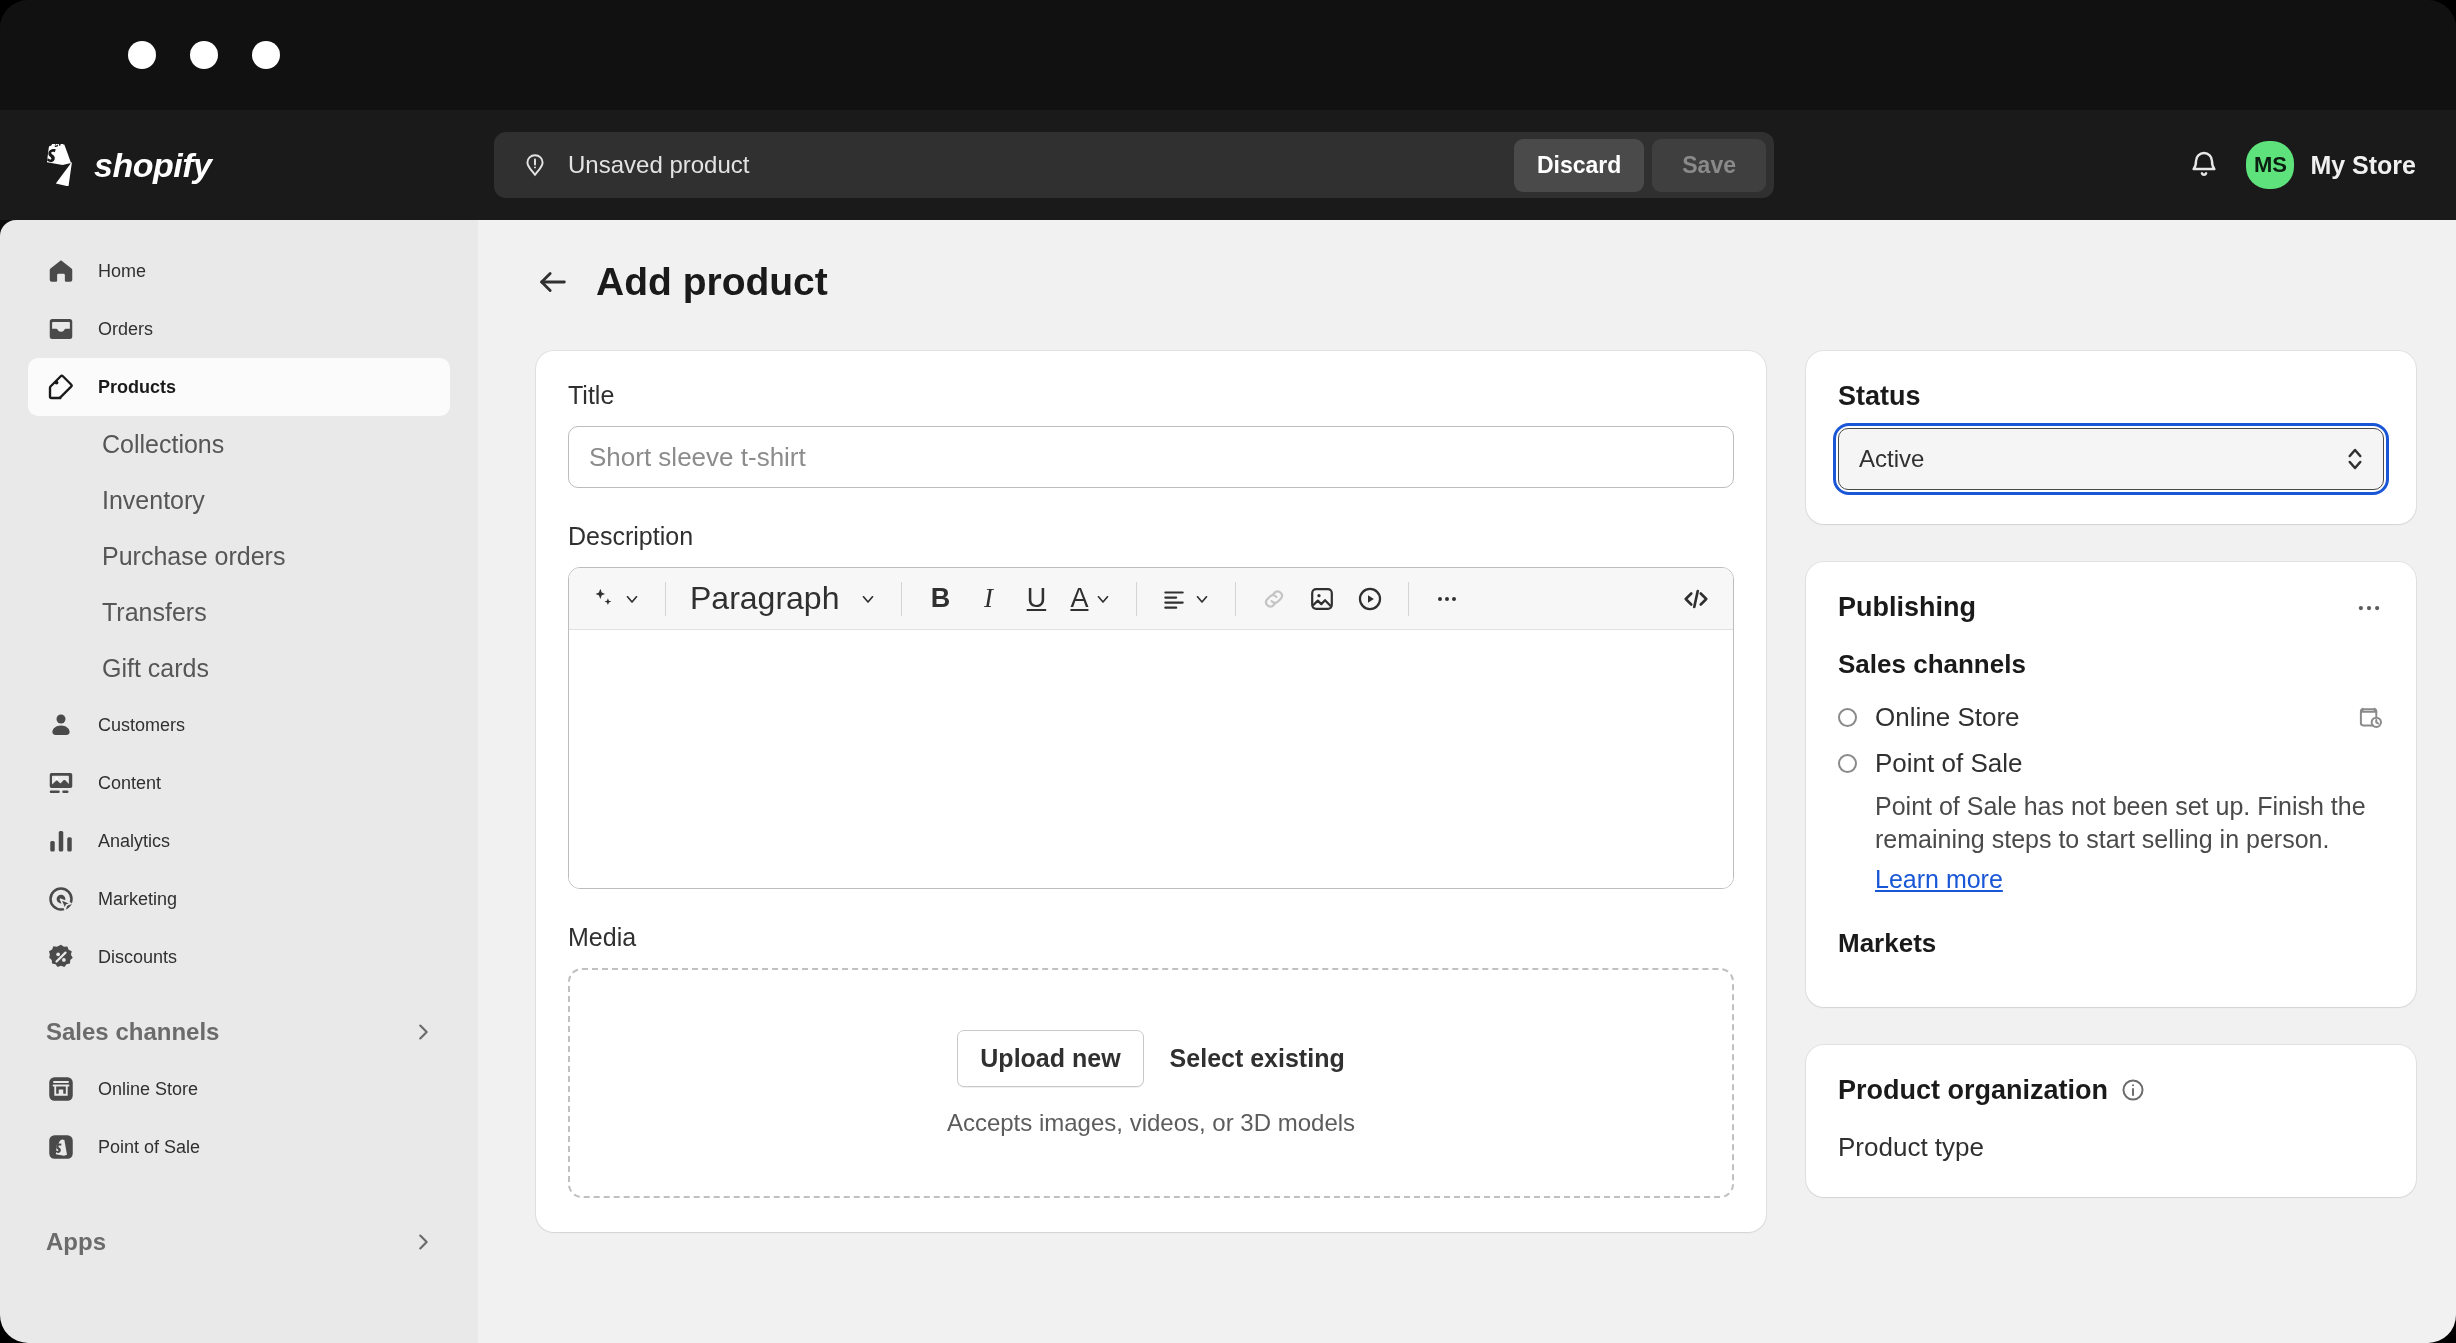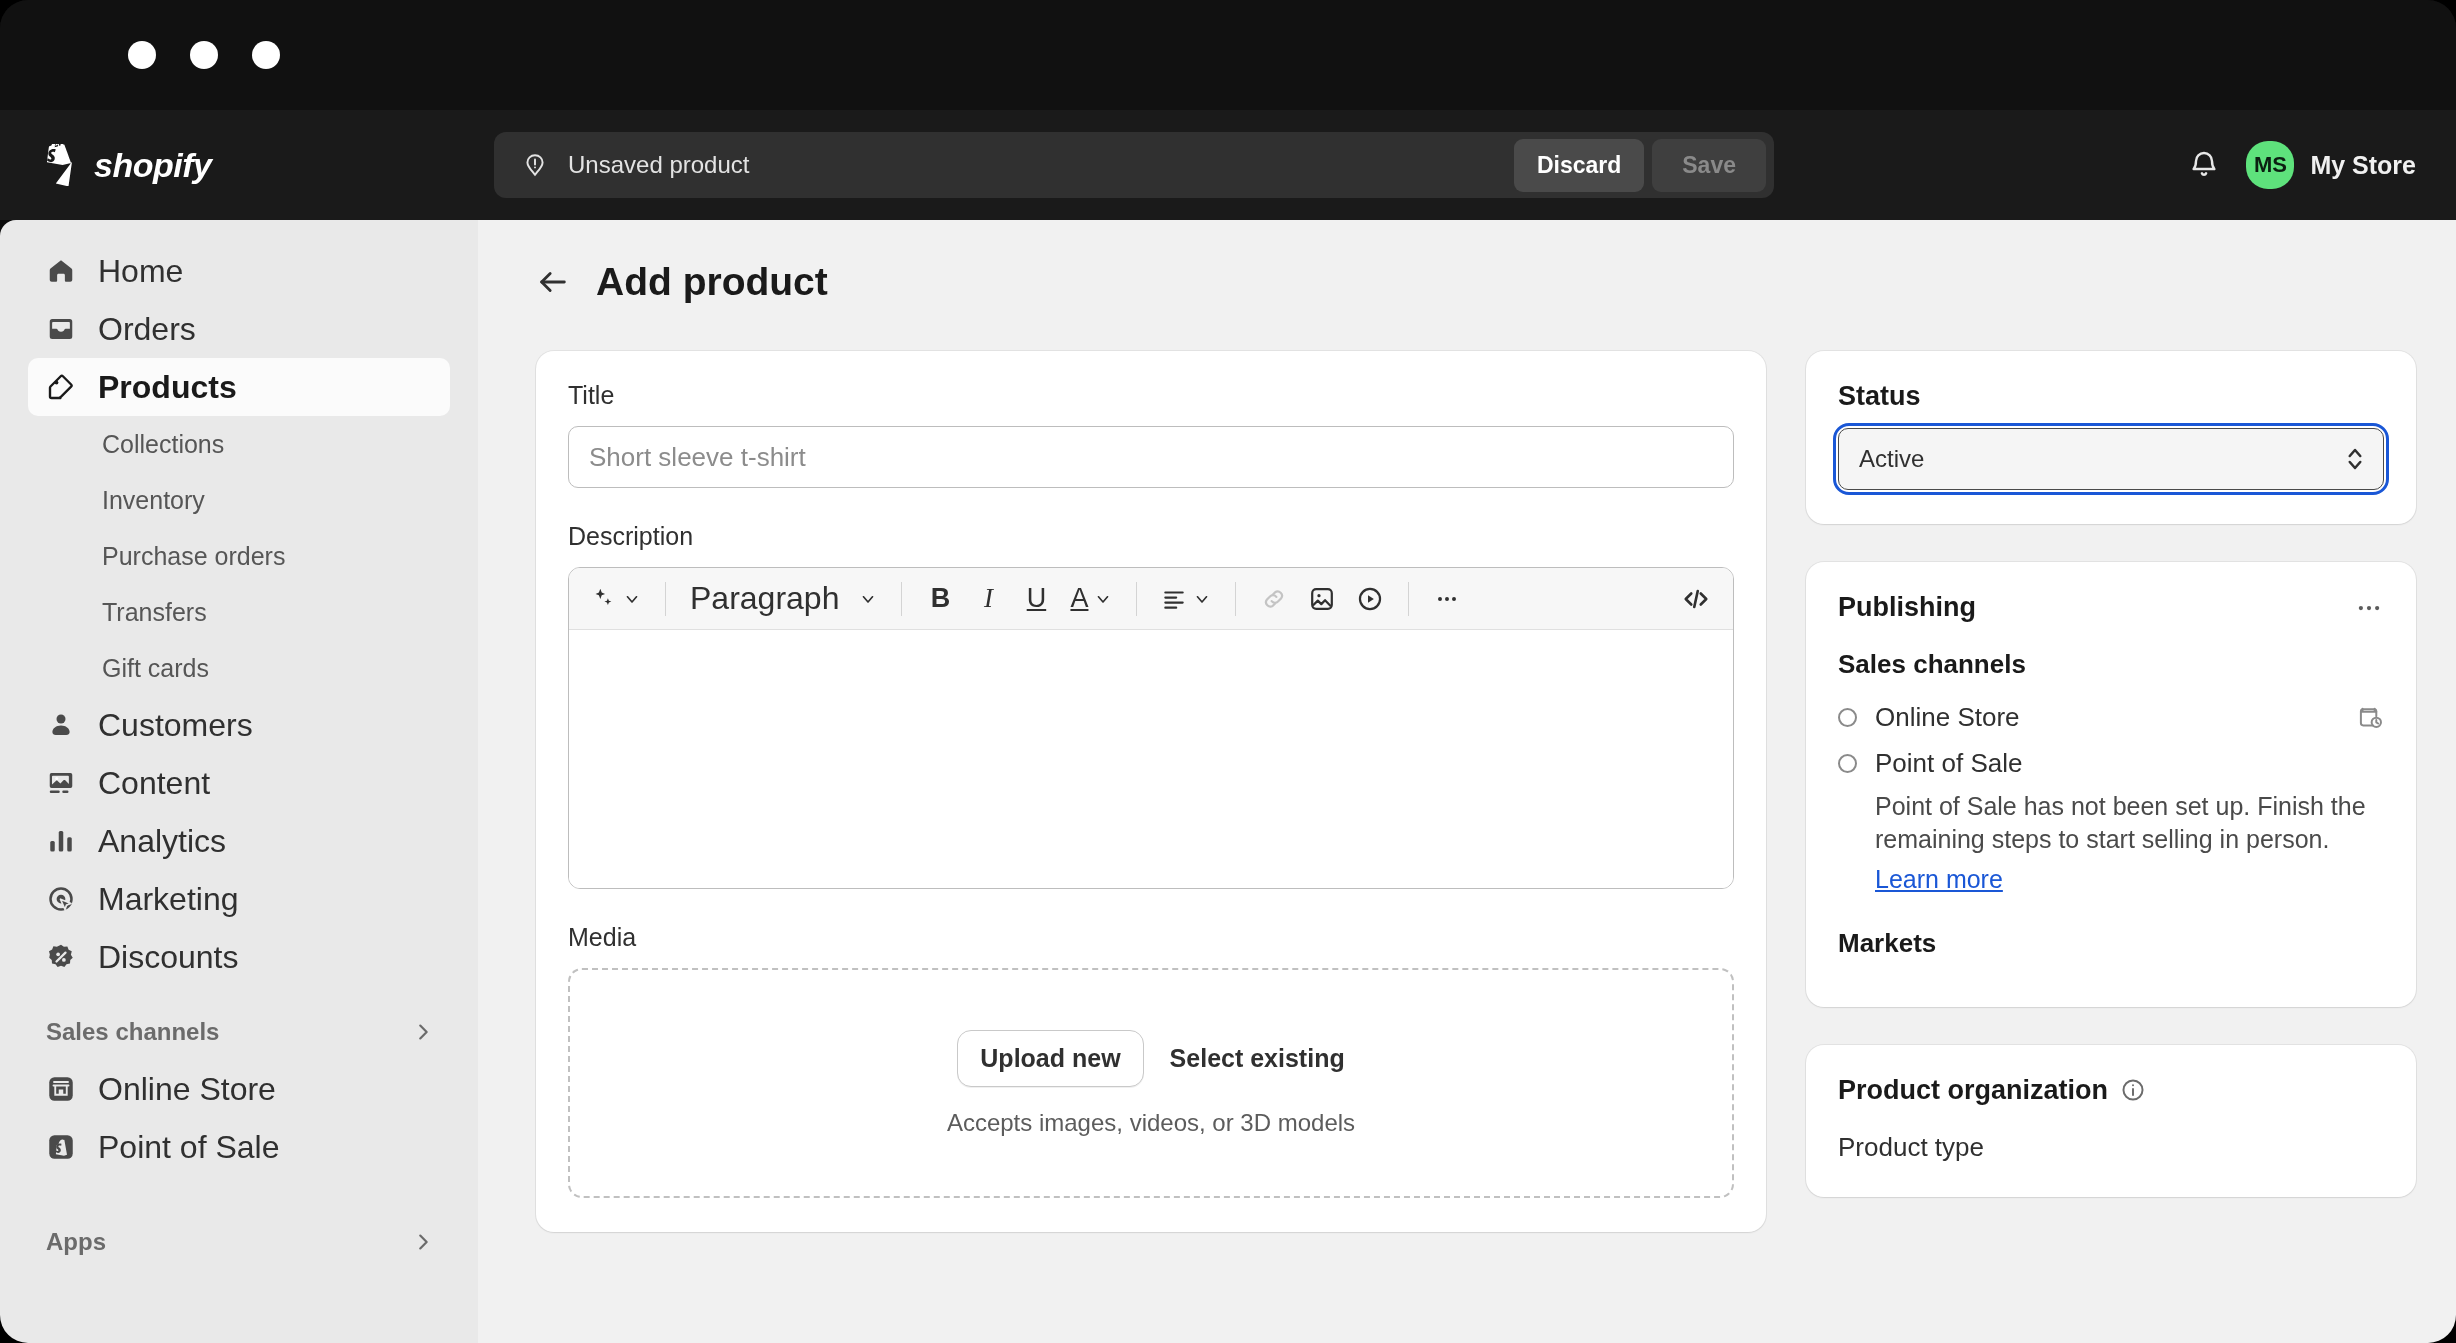--- a/index.html
+++ b/index.html
@@ -144,21 +144,21 @@
     align-items: center;
     height: 58px;
     margin: 0 28px;
     padding-left: 18px;
     border-radius: 10px;
     cursor: pointer;
     gap: 22px;
   }
   .nav-item.active { background: #fbfbfb; }
   .nav-icon { width: 30px; height: 30px; flex: none; display: block; }
-  .nav-label { font-size: 32px; color: #303030; }
+  .nav-label { font-size: 18px; color: #303030; }
   .nav-item.active .nav-label { font-weight: 700; color: #1a1a1a; }
 
   .nav-sub {
     display: flex;
     align-items: center;
     height: 56px;
     margin: 0 28px;
     padding-left: 74px;
     border-radius: 10px;
     cursor: pointer;
@@ -296,21 +296,21 @@
     background: #ffffff;
   }
   .drop-actions {
     display: flex;
     align-items: center;
     gap: 26px;
   }
   .btn-upload {
     background: #ffffff;
     border: 1px solid #c9c9c9;
-    border-radius: 14px;
+    border-radius: 7px;
     box-shadow: 0 1px 0 rgba(0,0,0,0.06);
     font-size: 25px;
     font-weight: 600;
     color: #303030;
     padding: 13px 22px;
     cursor: pointer;
     font-family: inherit;
   }
   .link-select {
     font-size: 25px;

